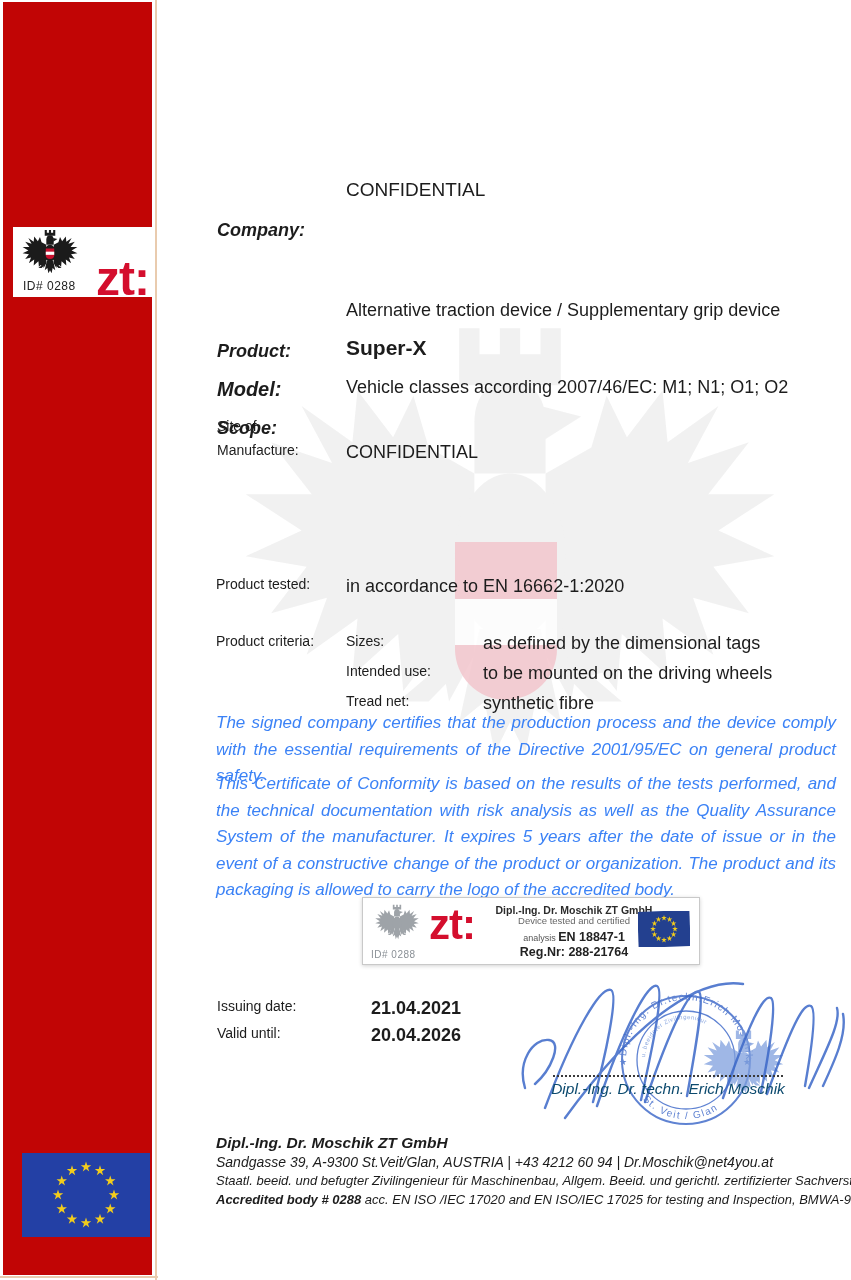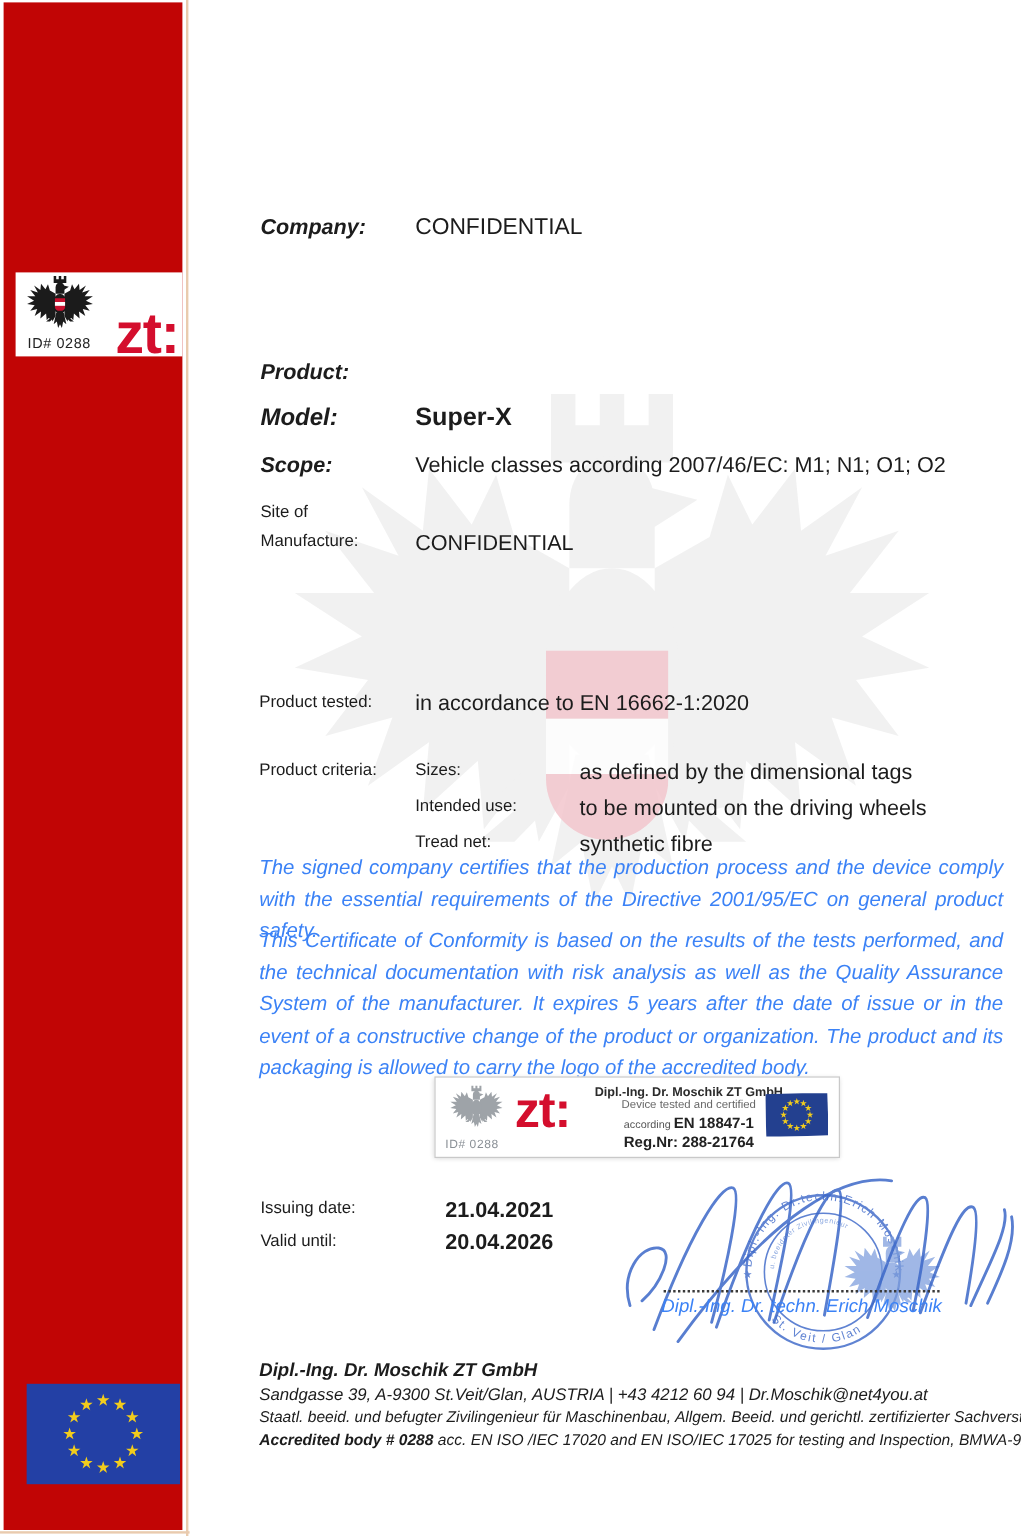--- a/index.html
+++ b/index.html
@@ -17,39 +17,39 @@
   #ztlogo .zt{right:3px;bottom:-6px;font-size:48px;font-weight:700;line-height:1;letter-spacing:-1px;}
   
   #wm{left:205px;top:318px;opacity:.55;}
   #wmshield{left:455px;top:542px;width:102px;height:158px;border-radius:0 0 51px 51px;overflow:hidden;opacity:.85;}
   #wmshield .band{width:100%;}
   
   #title{left:321px;top:90px;width:380px;text-align:center;font-size:38px;font-weight:700;
          font-style:italic;letter-spacing:4px;white-space:nowrap;}
   #certno{left:300px;top:138px;width:420px;text-align:center;font-size:17.5px;font-style:italic;}
   
-  .lbl{font-size:18px;font-style:italic;font-weight:700;white-space:nowrap;}
+  .lbl{font-size:18px;font-style:italic;font-weight:700;white-space:nowrap;margin-top:41px;}
   .lbl-r{font-size:14px;white-space:nowrap;text-align:center;}
   .val{font-size:18px;white-space:nowrap;}
   
   .para{width:620px;font-size:17px;font-style:italic;line-height:26.5px;text-align:justify;color:#3b82f6;}
   
   #badge{left:362px;top:897px;width:336px;height:66px;background:#fff;border:1px solid #c9c9c9;
          box-shadow:0 1px 4px rgba(0,0,0,.18);}
   #badge .idtxt{left:8px;bottom:4px;font-size:10px;color:#8a9096;letter-spacing:.5px;}
   #badge .zt{left:66px;top:2px;font-size:42px;font-weight:700;line-height:1.2;letter-spacing:-1px;}
   #badge .txt{left:128px;top:6px;width:166px;text-align:center;line-height:1.15;}
   #badge .t1{font-size:10.5px;font-weight:700;color:#2b2b2b;}
   #badge .t2{font-size:9.5px;color:#666;}
   #badge .t3a{font-size:9px;color:#555;}
   #badge .t3b{font-size:12.5px;font-weight:700;color:#222;}
   #badge .t4{font-size:12.5px;font-weight:700;color:#222;}
   
   #sigline{left:553px;top:1060px;width:230px;height:15px;border-bottom:2px dotted #3a3a3a;}
-  #signame{left:535px;top:1080px;width:266px;text-align:center;font-size:15.5px;font-style:italic;color:#3b82f6;}
+  #signame{left:535px;top:1080px;width:266px;text-align:center;font-size:15.5px;font-style:italic;color:#0c4a6e;}
   
   .foot{left:216px;white-space:nowrap;font-style:italic;}
   #f1{top:1134px;font-size:15.5px;font-weight:700;}
   #f2{top:1154px;font-size:14px;}
   #f3{top:1173px;font-size:13px;}
   #f4{top:1192px;font-size:13px;}
   
   #euflag{left:22px;top:1153px;}
 </style>
 </head>
@@ -94,20 +94,21 @@
     </svg>
     <span class="abs idtxt">ID# 0288</span>
     <span class="abs zt" style="color: rgb(212, 14, 45);">zt:</span>
   </div>
 
 
   <div class="abs lbl" style="left:217px;top:179px">Company:</div>
   <div class="abs val" style="left:346px;top:179px;font-size:19px">CONFIDENTIAL</div>
 
   <div class="abs lbl" style="left:217px;top:300px">Product:</div>
+  <div class="abs val" style="left:346px;top:300px">Alternative traction device / Supplementary grip device</div>
 
   <div class="abs lbl" style="left:217px;top:337px;font-size:20px">Model:</div>
   <div class="abs val b" style="left:346px;top:336px;font-size:21px">Super-X</div>
 
   <div class="abs lbl" style="left:217px;top:377px">Scope:</div>
   <div class="abs val" style="left:346px;top:377px">Vehicle classes according 2007/46/EC: M1; N1; O1; O2</div>
 
   <div class="abs lbl-r" style="left:217px;top:418px">Site of</div>
   <div class="abs lbl-r" style="left:217px;top:442px">Manufacture:</div>
   <div class="abs val" style="left:346px;top:442px">CONFIDENTIAL</div>
@@ -128,21 +129,21 @@
 
   <div class="abs" id="badge">
     <svg class="abs" style="left:8px;top:6px" viewBox="0 0 120 110" width="52" height="46" fill="#9ea3a8">
         <use href="#eagle-shape"></use>
       </svg>
     <span class="abs idtxt">ID# 0288</span>
     <span class="abs zt" style="color: rgb(212, 14, 45);">zt:</span>
     <div class="abs txt">
       <div class="t1">Dipl.-Ing. Dr. Moschik ZT GmbH</div>
       <div class="t2">Device tested and certified</div>
-      <div><span class="t3a">according </span><span class="t3b">EN 18847-1</span></div>
+      <div><span class="t3a">analysis </span><span class="t3b">EN 18847-1</span></div>
       <div class="t4">Reg.Nr:  288-21764</div>
     </div>
     <svg class="abs" style="right:9px;top:13px" width="52" height="36">
         <rect x="0" y="0" width="52" height="36" fill="#23408F" transform="rotate(-2 26 18)"></rect>
         <polygon points="26.00,4.00 26.67,6.07 28.85,6.07 27.09,7.35 27.76,9.43 26.00,8.15 24.24,9.43 24.91,7.35 23.15,6.07 25.33,6.07" fill="#F2CC1C"></polygon>
         <polygon points="31.50,5.47 32.17,7.55 34.35,7.55 32.59,8.83 33.26,10.90 31.50,9.62 29.74,10.90 30.41,8.83 28.65,7.55 30.83,7.55" fill="#F2CC1C"></polygon>
         <polygon points="35.53,9.50 36.20,11.57 38.38,11.57 36.62,12.85 37.29,14.93 35.53,13.65 33.76,14.93 34.44,12.85 32.67,11.57 34.85,11.57" fill="#F2CC1C"></polygon>
         <polygon points="37.00,15.00 37.67,17.07 39.85,17.07 38.09,18.35 38.76,20.43 37.00,19.15 35.24,20.43 35.91,18.35 34.15,17.07 36.33,17.07" fill="#F2CC1C"></polygon>
         <polygon points="35.53,20.50 36.20,22.57 38.38,22.57 36.62,23.85 37.29,25.93 35.53,24.65 33.76,25.93 34.44,23.85 32.67,22.57 34.85,22.57" fill="#F2CC1C"></polygon>
         <polygon points="31.50,24.53 32.17,26.60 34.35,26.60 32.59,27.88 33.26,29.95 31.50,28.67 29.74,29.95 30.41,27.88 28.65,26.60 30.83,26.60" fill="#F2CC1C"></polygon>

